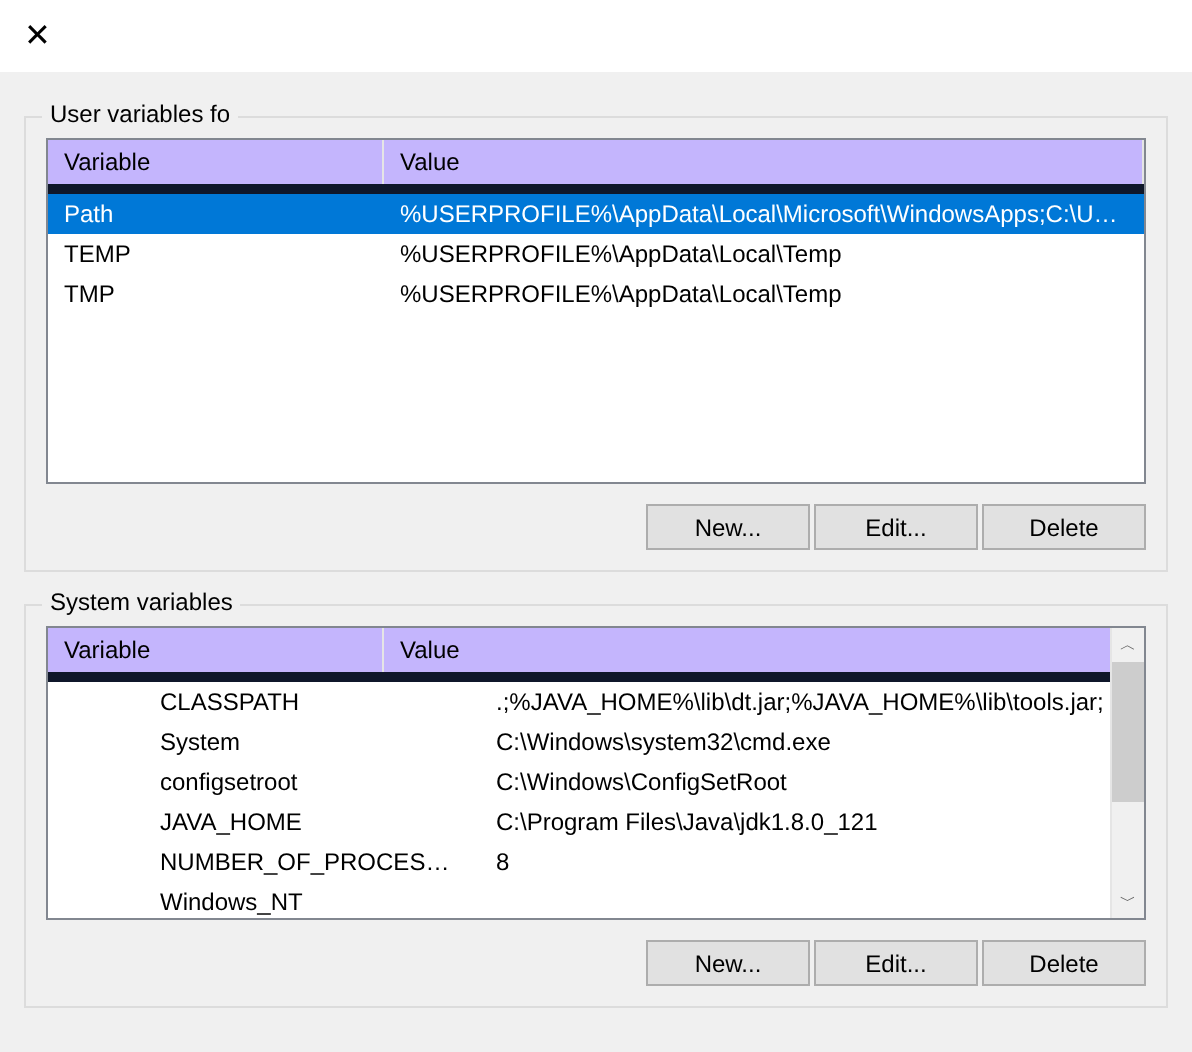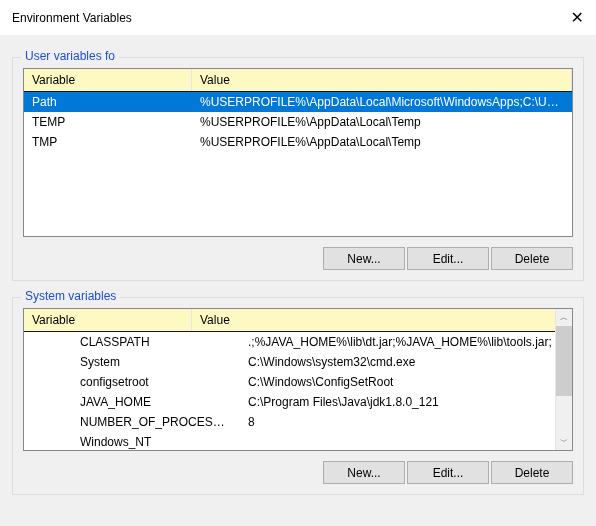--- a/index.html
+++ b/index.html
@@ -29,33 +29,33 @@
       position: relative;
       background: #f0f0f0;
     }
     .group-label {
       position: absolute;
       top: -9px;
       left: 8px;
       background: #f0f0f0;
       padding: 0 4px;
       font-size: 12px;
-      color: #1d4ed8;
+      color: #000000;
       text-align: center;
     }
     .table-wrap {
       background: #fff;
       border: 1px solid #828790;
       position: relative;
     }
     .table-header {
       display: flex;
-      border-bottom: 1px solid #0f172a;
-      font-size: 12px;
-      background: #fef9c3;
+      border-bottom: 5px solid #0f172a;
+      font-size: 12px;
+      background: #c4b5fd;
     }
     .th {
       padding: 4px 8px;
       border-right: 1px solid #e5e5e5;
       color: #000;
     }
     .th.var { width: 168px; flex-shrink: 0; }
     .th.val { flex: 1; }
     .table-body {
       overflow: hidden;
@@ -107,21 +107,20 @@
       font-size: 12px;
       cursor: pointer;
     }
     .user-body { height: 144px; }
     .sys-body { height: 118px; margin-left: 48px; }
   </style>
 </head>
 <body>
 
 <div class="titlebar">
-  <span>Environment Variables</span>
   <span class="close">✕</span>
 </div>
 
 <div class="content">
 
   <div class="group">
     <span class="group-label">User variables fo</span>
 
     <div class="table-wrap">
       <div class="table-header">

